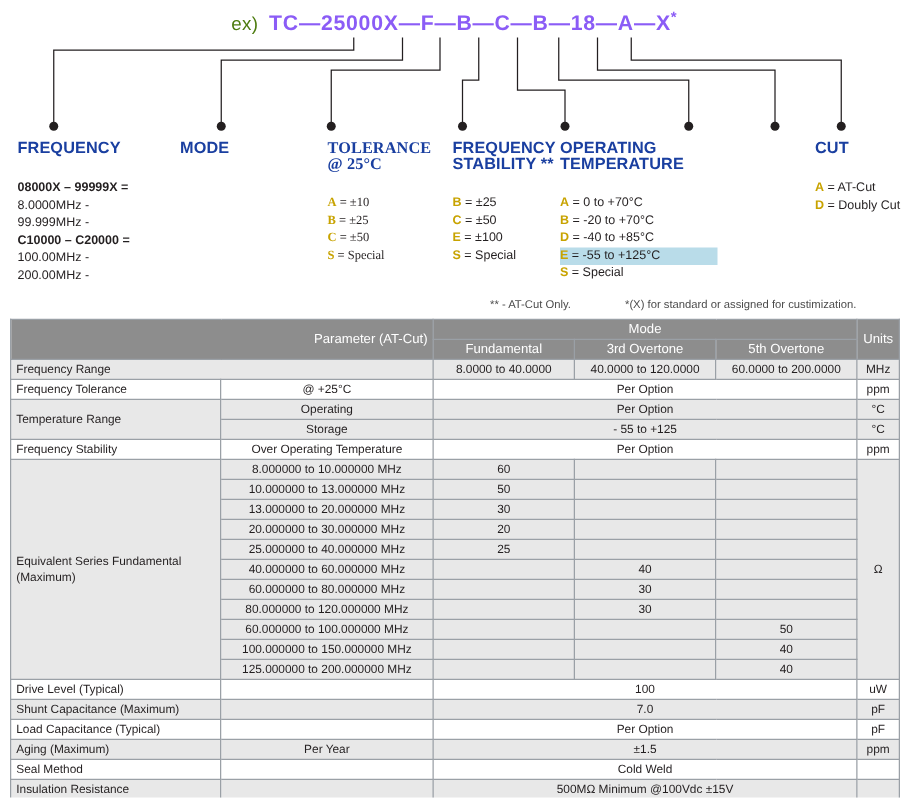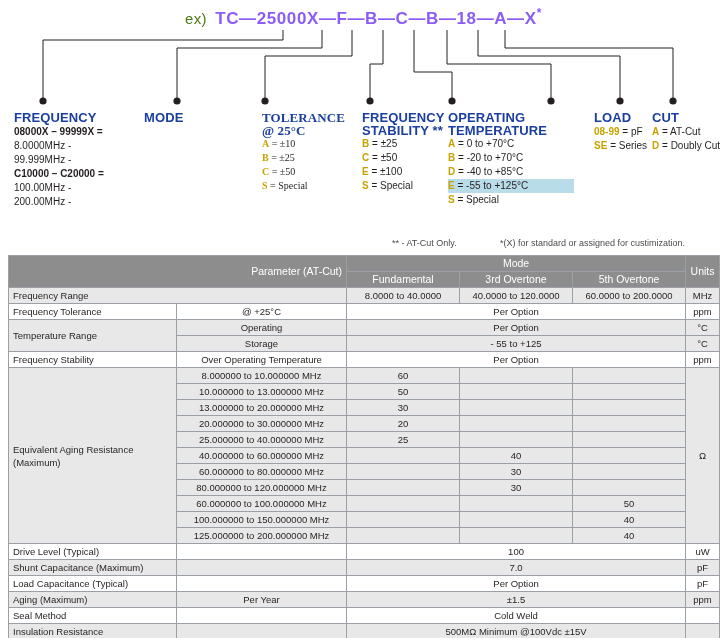--- a/index.html
+++ b/index.html
@@ -54,21 +54,21 @@
     line-height: 12.5px;
     letter-spacing: .1px;
   }
   .col .line {
     font-size: 10px;
     line-height: 14px;
     color: #231f20;
     white-space: nowrap;
   }
   .col .line .k { color: #c8a300; font-weight: bold; }
-  .col .lines-wrap { margin-top: 0; }
+  .col .lines-wrap { margin-top: 19px; }
   .hl { background: #b9dce9; }
 
   .freq-val { color: #b8860b; font-weight: bold; font-size: 10px; }
   .freq-plain { font-size: 10px; color: #231f20; }
 
   
   .footnotes {
     position: absolute;
     top: 238px;
     left: 0;
@@ -189,27 +189,20 @@
       <div class="head">TEMPERATURE</div>
       <div class="lines-wrap">
         <div class="line"><span class="k">A</span> <span>= 0 to +70°C</span></div>
         <div class="line"><span class="k">B</span> <span>= -20 to +70°C</span></div>
         <div class="line"><span class="k">D</span> <span>= -40 to +85°C</span></div>
         <div class="line hl"><span class="k">E</span> <span>= -55 to +125°C</span></div>
         <div class="line"><span class="k">S</span> <span>= Special</span></div>
       </div>
     </div>
 
-    <div class="col" style="left:594px; width:70px;">
-      <div class="head">LOAD</div>
-      <div class="lines-wrap">
-        <div class="line"><span class="k">08-99</span> <span>= pF</span></div>
-        <div class="line"><span class="k">SE</span> <span>= Series</span></div>
-      </div>
-    </div>
 
     <div class="col" style="left:652px; width:80px;">
       <div class="head">CUT</div>
       <div class="lines-wrap">
         <div class="line"><span class="k">A</span> <span>= AT-Cut</span></div>
         <div class="line"><span class="k">D</span> <span>= Doubly Cut</span></div>
       </div>
     </div>
 
   </div>
@@ -268,21 +261,21 @@
       </tr>
 
       <tr>
         <td class="l param">Frequency Stability</td>
         <td class="l sub">Over Operating Temperature</td>
         <td class="c" colspan="3">Per Option</td>
         <td class="c">ppm</td>
       </tr>
 
       <tr class="rowband">
-        <td class="l param" rowspan="11" style="vertical-align:middle;">Equivalent Aging Resistance (Maximum)</td>
+        <td class="l param" rowspan="11" style="vertical-align:middle;">Equivalent Series Fundamental (Maximum)</td>
         <td class="l sub">8.000000 to 10.000000 MHz</td>
         <td class="c">60</td>
         <td class="c"></td>
         <td class="c"></td>
         <td class="c" rowspan="11" style="vertical-align:middle;">Ω</td>
       </tr>
       <tr class="rowband">
         <td class="l sub">10.000000 to 13.000000 MHz</td>
         <td class="c">50</td>
         <td class="c"></td>

